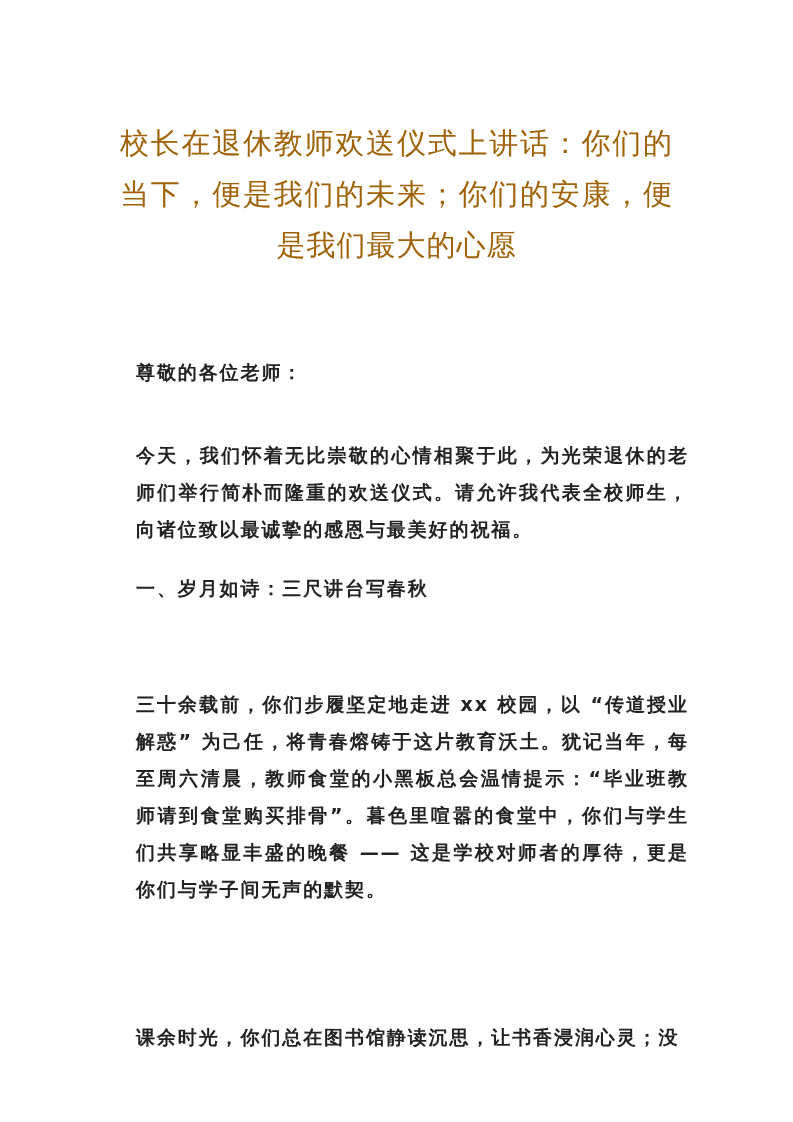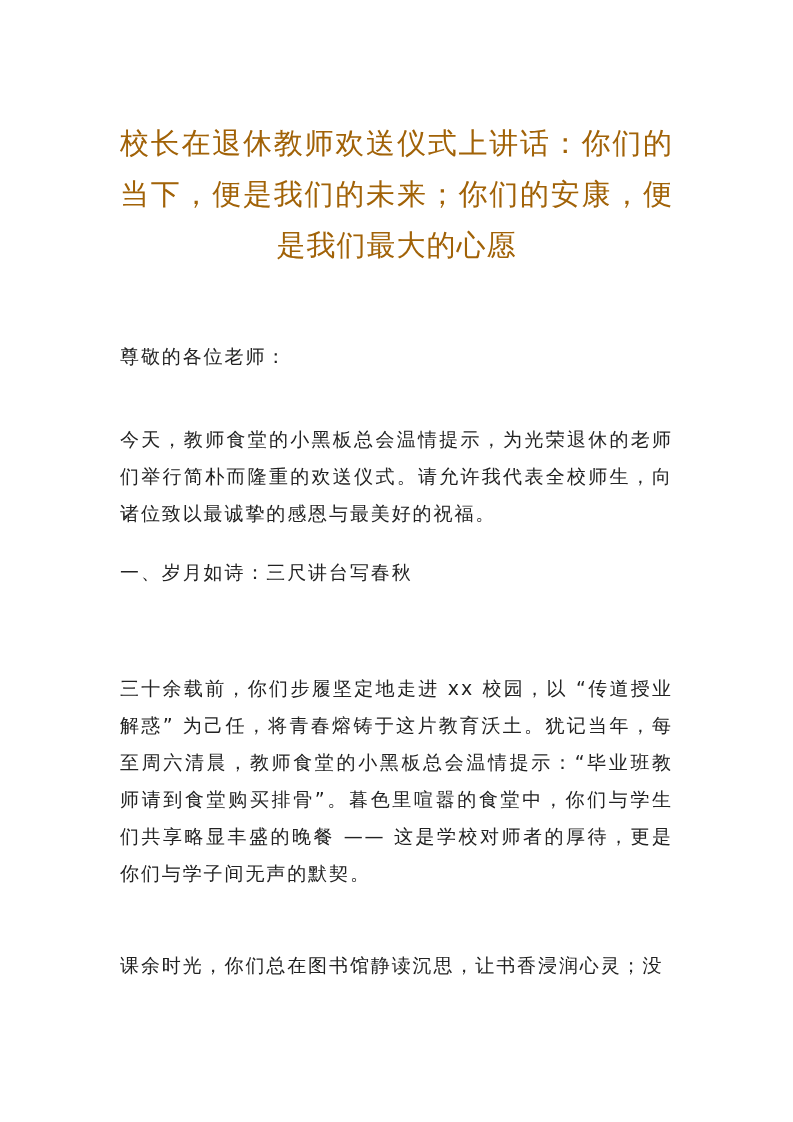--- a/index.html
+++ b/index.html
@@ -36,36 +36,37 @@
     }
     .para {
       position: absolute;
       left: 0;
       width: 553px;
       font-size: 19px;
       line-height: 37px;
       text-align: justify;
       letter-spacing: 1.9px;
       color: #222222;
-      margin: 0;
+      margin: 16px;
+      font-weight: bold;
     }
     #p-salutation { top: 338px; }
     #p-intro { top: 421px; }
     #p-heading1 { top: 554px; }
     #p-para1 { top: 670px; }
-    #p-para2 { top: 947px; }
+    #p-para2 { top: 1003px; }
   </style>
 </head>
 <body>
 
 <div class="page">
   <div class="title" id="doc-title">校长在退休教师欢送仪式上讲话：你们的当下，便是我们的未来；你们的安康，便是我们最大的心愿</div>
 
   <p class="para" id="p-salutation">尊敬的各位老师：</p>
 
-  <p class="para" id="p-intro">今天，教师食堂的小黑板总会温情提示，为光荣退休的老师们举行简朴而隆重的欢送仪式。请允许我代表全校师生，向诸位致以最诚挚的感恩与最美好的祝福。</p>
+  <p class="para" id="p-intro">今天，我们怀着无比崇敬的心情相聚于此，为光荣退休的老师们举行简朴而隆重的欢送仪式。请允许我代表全校师生，向诸位致以最诚挚的感恩与最美好的祝福。</p>
 
   <p class="para" id="p-heading1">一、岁月如诗：三尺讲台写春秋</p>
 
   <p class="para" id="p-para1">三十余载前，你们步履坚定地走进 xx 校园，以 “传道授业解惑” 为己任，将青春熔铸于这片教育沃土。犹记当年，每至周六清晨，教师食堂的小黑板总会温情提示：“毕业班教师请到食堂购买排骨”。暮色里喧嚣的食堂中，你们与学生们共享略显丰盛的晚餐 —— 这是学校对师者的厚待，更是你们与学子间无声的默契。</p>
 
   <p class="para" id="p-para2">课余时光，你们总在图书馆静读沉思，让书香浸润心灵；没</p>
 </div>
 
 </body></html>

